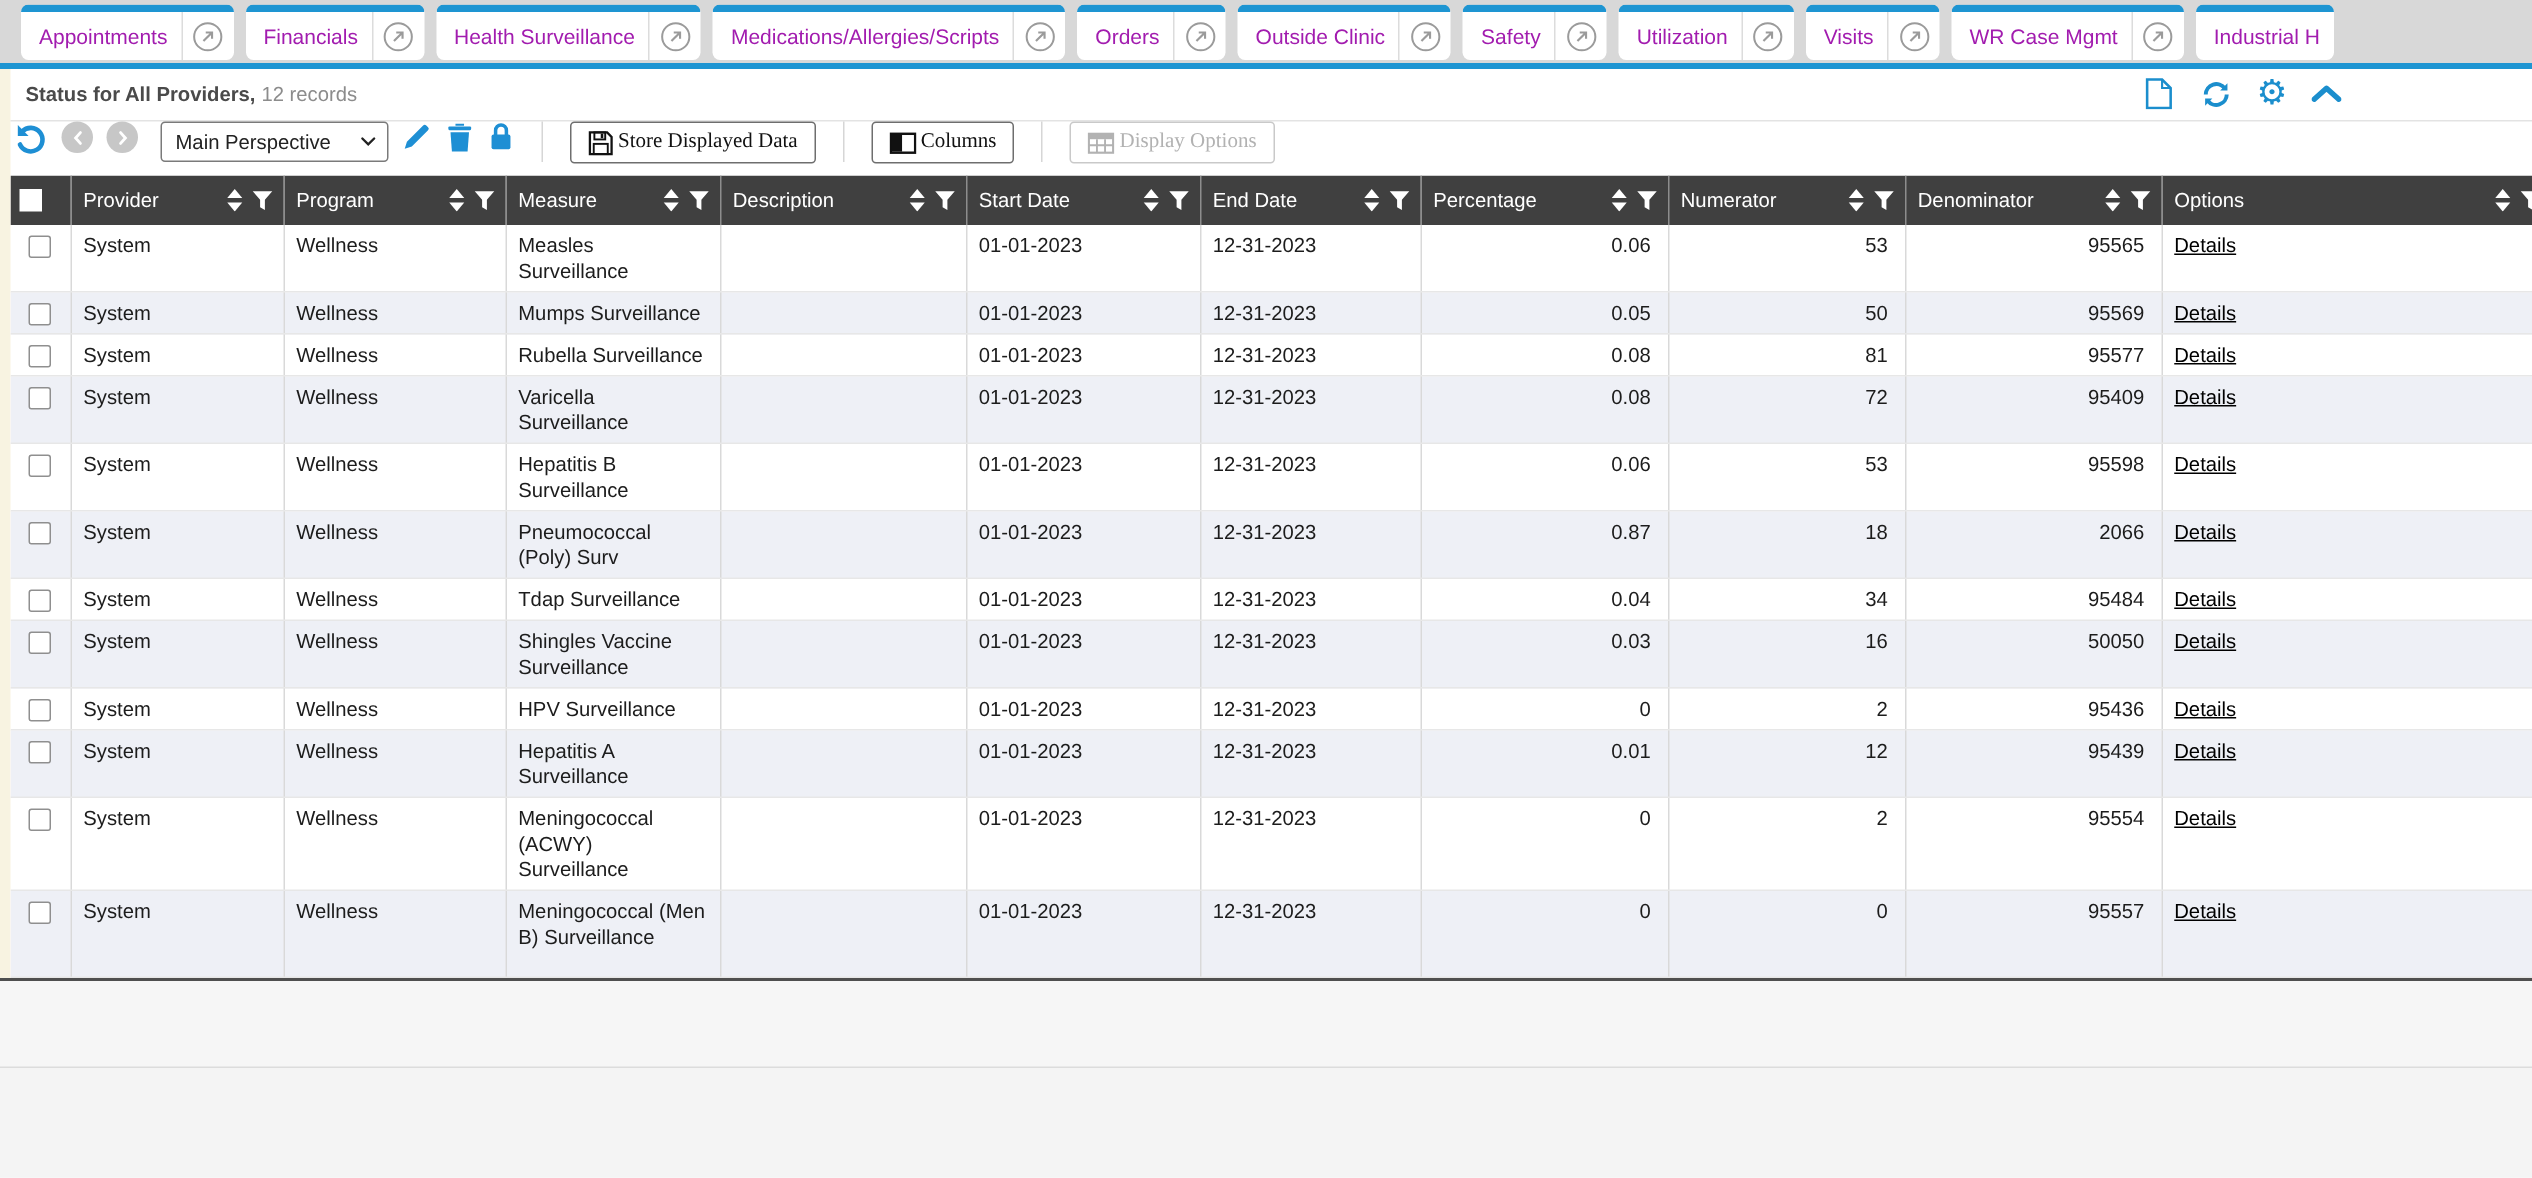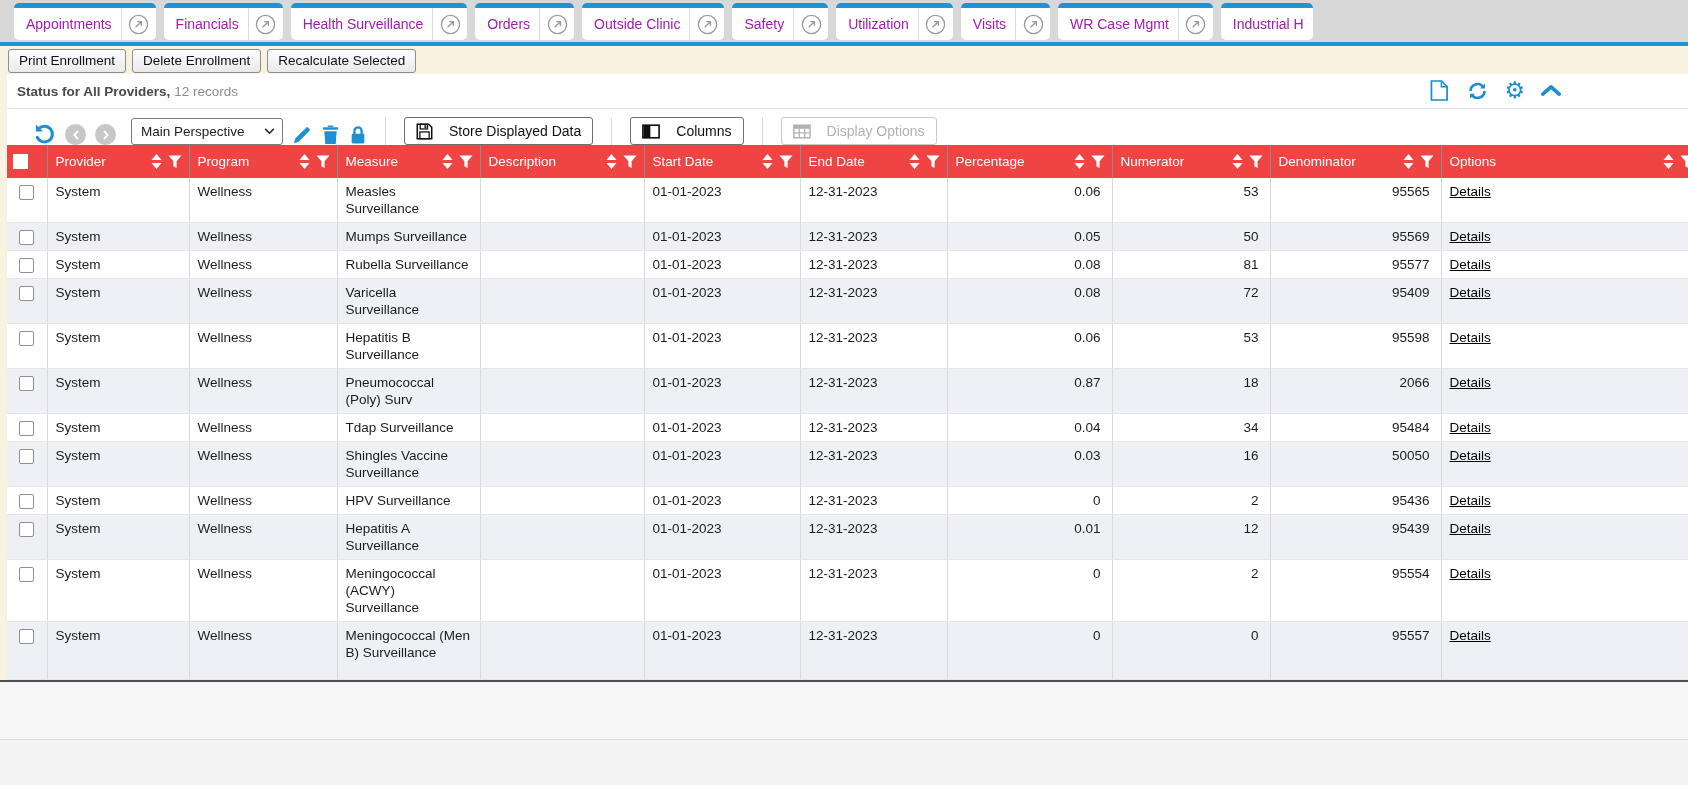--- a/index.html
+++ b/index.html
@@ -29,39 +29,39 @@
   .panel { background:#fff; position:relative; }
 
   .status-row { height:34px; padding:8px 0 0 10px; position:relative; }
   .status-title { font-weight:bold; color:#4a4a4a; font-size:13.5px; }
   .status-records { color:#8c8c8c; font-size:13.5px; margin-left:4px;text-align:right; }
   .status-icons { position:absolute; right:126px; top:6px; display:flex; gap:16px; align-items:center; }
   .status-icons .icn { width:21px; height:21px; color:#1b8ecd; cursor:pointer; display:flex; align-items:center; }
   .gear-glyph { font-size:23px; line-height:21px; color:#1b8ecd; cursor:pointer;
                 font-family:"DejaVu Sans", sans-serif; }
 
-  .toolbar { height:37px; border-top:1px solid #e3e3e3; display:flex; align-items:flex-end;
-             padding-left:26px; gap:9px; }
+  .toolbar { height:37px; border-top:1px solid #e3e3e3; display:flex; align-items:flex-start;
+             padding-left:2px; gap:9px; }
   .tb-icon { cursor:pointer; display:flex; align-items:center; }
   .circle-btn { width:21px; height:21px; border-radius:50%; background:#c7c7c7; display:flex;
                 align-items:center; justify-content:center; cursor:default; }
   .select-box { width:152px; height:27px; border:1px solid #7a7a7a; border-radius:3px;
                 background:#fff; display:flex; align-items:center; padding:0 7px 0 9px;
                 font-size:13.5px; color:#222; cursor:pointer; margin-left:6px; }
   .select-box .sel-text { flex:1; }
   .tb-sep { width:1px; height:27px; background:#d6d6d6; margin:0 9px; }
   .tb-btn { background:#fff; border:1px solid #6e6e6e; border-radius:3px; height:28px;
-            display:flex; align-items:center; gap:16px; padding:0 11px; font-size:14px;
-            color:#111; cursor:pointer; font-family:Liberation Sans, sans-serif; }
+            display:flex; align-items:center; gap:3px; padding:0 11px; font-size:14px;
+            color:#111; cursor:pointer; font-family:Liberation Serif, serif; }
   .tb-btn.disabled { border-color:#c9c9c9; color:#b2b2b2; cursor:default; background:#fff; }
 
   
   .table-wrap { overflow:hidden; }
   table { border-collapse:collapse; table-layout:fixed; width:1694px; }
-  thead th { background:#ef4444; height:33px; padding:0; border-right:1px solid #8d8d8d;
+  thead th { background:#404040; height:33px; padding:0; border-right:1px solid #8d8d8d;
              font-weight:normal; }
   .th-inner { display:flex; align-items:center; gap:6px; padding:0 7px 0 8px; color:#fff;
               font-size:13.5px; cursor:pointer; }
   .th-inner .th-label { flex:1; overflow:hidden; text-align:left; }
   .th-inner svg { flex:0 0 auto; cursor:pointer; }
   .hdr-check { width:15px; height:15px; background:#fff; margin-left:6px; cursor:pointer; }
 
   tbody td { padding:5px 8px; vertical-align:top; font-size:13.5px; line-height:17px;
              color:#1c1c1c; border-right:1px solid #d9d9d9; border-bottom:1px solid #e7e7e7; }
   tbody tr:nth-child(even) { background:#eef0f6; }
@@ -106,20 +106,30 @@
     <span class="tab-label">Health Surveillance</span>
     <span class="tab-divider"></span>
     <span class="tab-newwin">
       <svg viewBox="0 0 22 22">
           <circle cx="11" cy="11" r="9.5" fill="none" stroke="#9b9b9b" stroke-width="1.4"></circle>
           <path d="M8 14 L14 8 M9.6 8 H14 V12.4" fill="none" stroke="#9b9b9b" stroke-width="1.5"></path>
         </svg>
     </span>
   </div>
 
+  <div class="tab">
+    <span class="tab-label">Medications/Allergies/Scripts</span>
+    <span class="tab-divider"></span>
+    <span class="tab-newwin">
+      <svg viewBox="0 0 22 22">
+          <circle cx="11" cy="11" r="9.5" fill="none" stroke="#9b9b9b" stroke-width="1.4"></circle>
+          <path d="M8 14 L14 8 M9.6 8 H14 V12.4" fill="none" stroke="#9b9b9b" stroke-width="1.5"></path>
+        </svg>
+    </span>
+  </div>
 
   <div class="tab">
     <span class="tab-label">Orders</span>
     <span class="tab-divider"></span>
     <span class="tab-newwin">
       <svg viewBox="0 0 22 22">
           <circle cx="11" cy="11" r="9.5" fill="none" stroke="#9b9b9b" stroke-width="1.4"></circle>
           <path d="M8 14 L14 8 M9.6 8 H14 V12.4" fill="none" stroke="#9b9b9b" stroke-width="1.5"></path>
         </svg>
     </span>
@@ -182,25 +192,20 @@
 
   <div class="tab">
     <span class="tab-label">Industrial H</span>
 
   </div>
 </div>
 <div class="bluebar"></div>
 
 <div class="page">
 
-  <div class="actions-row">
-    <button class="action-btn">Print Enrollment</button>
-    <button class="action-btn">Delete Enrollment</button>
-    <button class="action-btn">Recalculate Selected</button>
-  </div>
 
   <div class="panel">
 
     <div class="status-row">
       <span class="status-title">Status for All Providers,</span><span class="status-records">12 records</span>
       <div class="status-icons">
         <span class="icn">
           <svg viewBox="0 0 20 22" width="19" height="21">
               <path d="M1.5 1 H12 L18 7 V21 H1.5 Z" fill="none" stroke="#1b8ecd" stroke-width="1.8"></path>
               <path d="M12 1 V7 H18" fill="none" stroke="#1b8ecd" stroke-width="1.5"></path>

